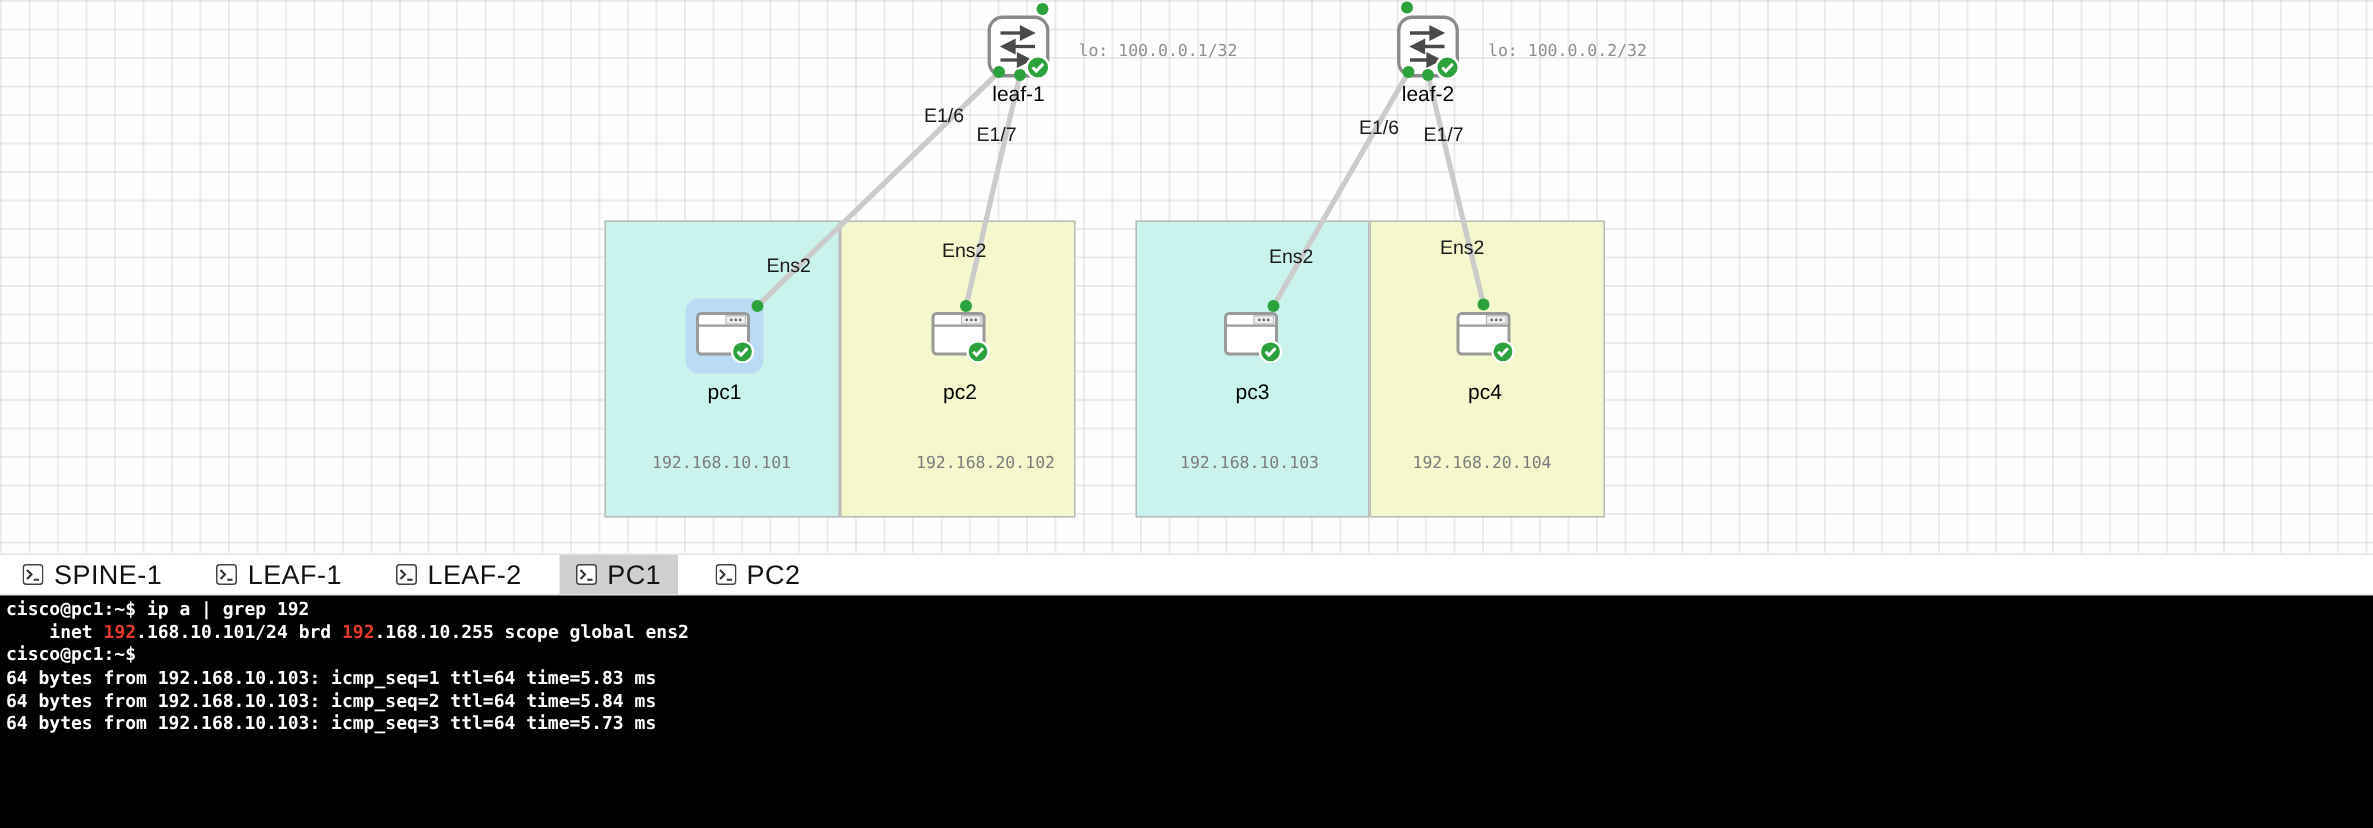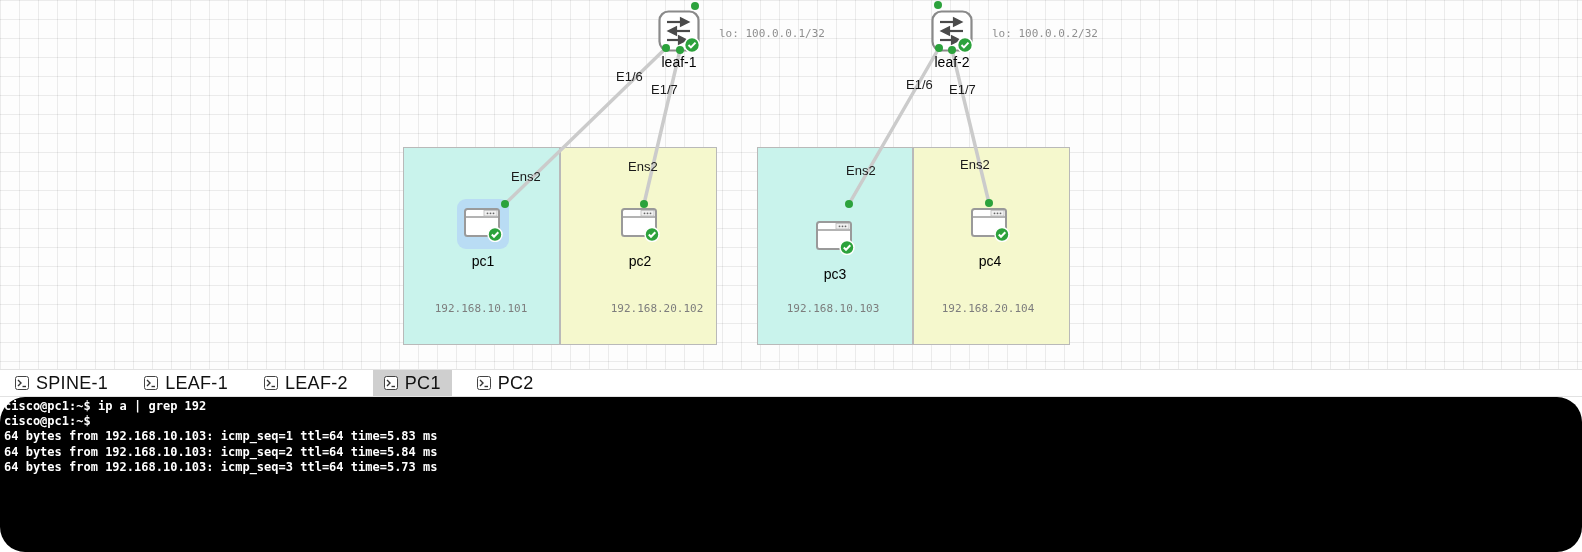--- a/index.html
+++ b/index.html
@@ -131,21 +131,21 @@
           <rect x="21" y="4.5" width="13" height="5.5" fill="#f0f0f0" stroke="#bbbbbb" stroke-width="0.8"></rect>
           <circle cx="24.5" cy="7.3" r="0.9" fill="#666"></circle>
             <circle cx="27.5" cy="7.3" r="0.9" fill="#666"></circle>
             <circle cx="30.5" cy="7.3" r="0.9" fill="#666"></circle>
           <circle cx="32" cy="28.5" r="7" fill="#2ca23c" stroke="#ffffff" stroke-width="1.5"></circle>
           <path d="M28.8 28.5 l2.2 2.2 l4.3 -4.5" stroke="#ffffff" stroke-width="2" fill="none"></path>
         </svg>
       </div>
       <div class="pc-label">pc2</div>
     </div>
-    <div class="pc-node" style="left:809px;top:212px;">
+    <div class="pc-node" style="left:809px;top:199px;">
       <div class="pc-icon-wrap">
         <svg width="40" height="36" viewBox="0 0 40 36">
           <rect x="2" y="3" width="34" height="27" rx="2.5" fill="#ffffff" stroke="#9a9a9a" stroke-width="2"></rect>
           <line x1="2" y1="11" x2="36" y2="11" stroke="#9a9a9a" stroke-width="1.5"></line>
           <rect x="21" y="4.5" width="13" height="5.5" fill="#f0f0f0" stroke="#bbbbbb" stroke-width="0.8"></rect>
           <circle cx="24.5" cy="7.3" r="0.9" fill="#666"></circle>
             <circle cx="27.5" cy="7.3" r="0.9" fill="#666"></circle>
             <circle cx="30.5" cy="7.3" r="0.9" fill="#666"></circle>
           <circle cx="32" cy="28.5" r="7" fill="#2ca23c" stroke="#ffffff" stroke-width="1.5"></circle>
           <path d="M28.8 28.5 l2.2 2.2 l4.3 -4.5" stroke="#ffffff" stroke-width="2" fill="none"></path>
@@ -227,21 +227,22 @@
     <div class="tab">
       <svg width="14" height="14" viewBox="0 0 14 14">
           <rect x="0.5" y="0.5" width="13" height="13" rx="2" fill="#ffffff" stroke="#444" stroke-width="1"></rect>
           <polyline points="3,4 6,7 3,10" fill="none" stroke="#333" stroke-width="1.4"></polyline>
           <line x1="7.5" y1="10.5" x2="11" y2="10.5" stroke="#333" stroke-width="1.4"></line>
         </svg>
       <span>PC2</span>
     </div>
   </div>
 
-  <div class="terminal" style="background: rgb(0, 0, 0); color: rgb(255, 255, 255); border-radius: 25px;">
+  <div class="terminal" style="background: rgb(0, 0, 0); color: rgb(255, 255, 255);">
       <div class="term-line"><span>cisco@pc1:~$ ip a | grep 192</span></div>
+      <div class="term-line"><span>    inet </span><span style="color: rgb(232, 57, 46);">192</span><span>.168.10.101/24 brd </span><span style="color: rgb(232, 57, 46);">192</span><span>.168.10.255 scope global ens2</span></div>
       <div class="term-line"><span>cisco@pc1:~$</span></div>
       <div class="term-line"><span>64 bytes from 192.168.10.103: icmp_seq=1 ttl=64 time=5.83 ms</span></div>
       <div class="term-line"><span>64 bytes from 192.168.10.103: icmp_seq=2 ttl=64 time=5.84 ms</span></div>
       <div class="term-line"><span>64 bytes from 192.168.10.103: icmp_seq=3 ttl=64 time=5.73 ms</span></div>
     </div>
 
 </div>
 
 </body></html>

